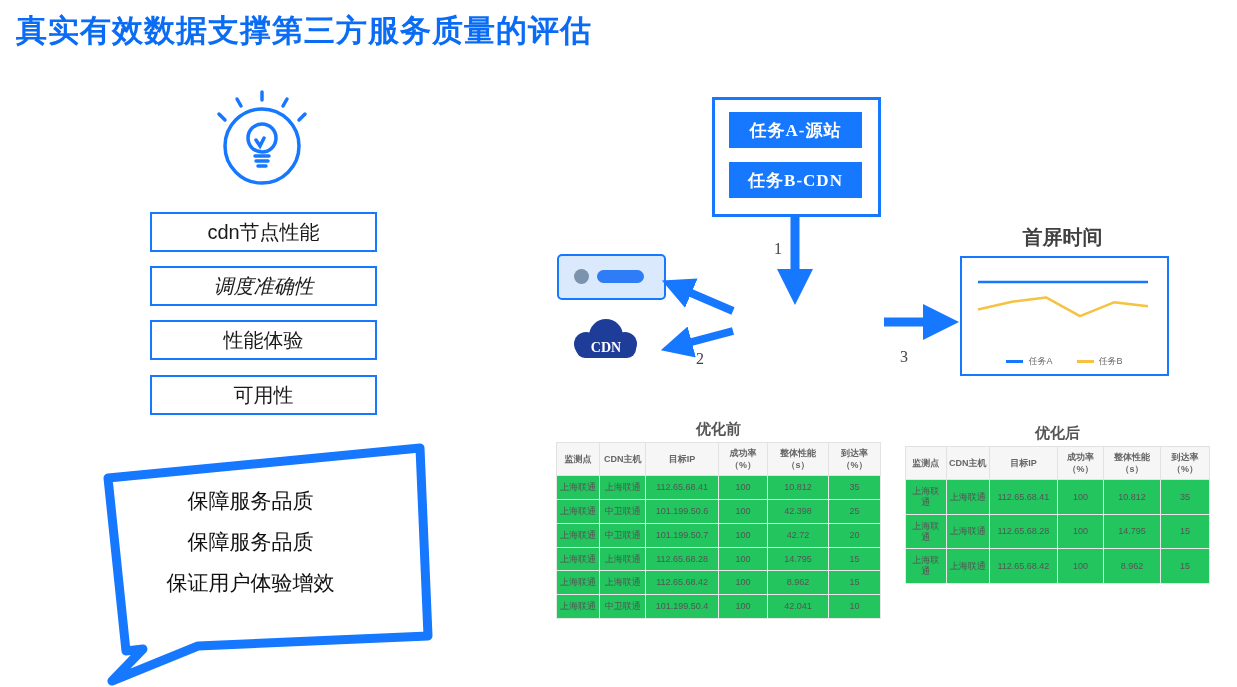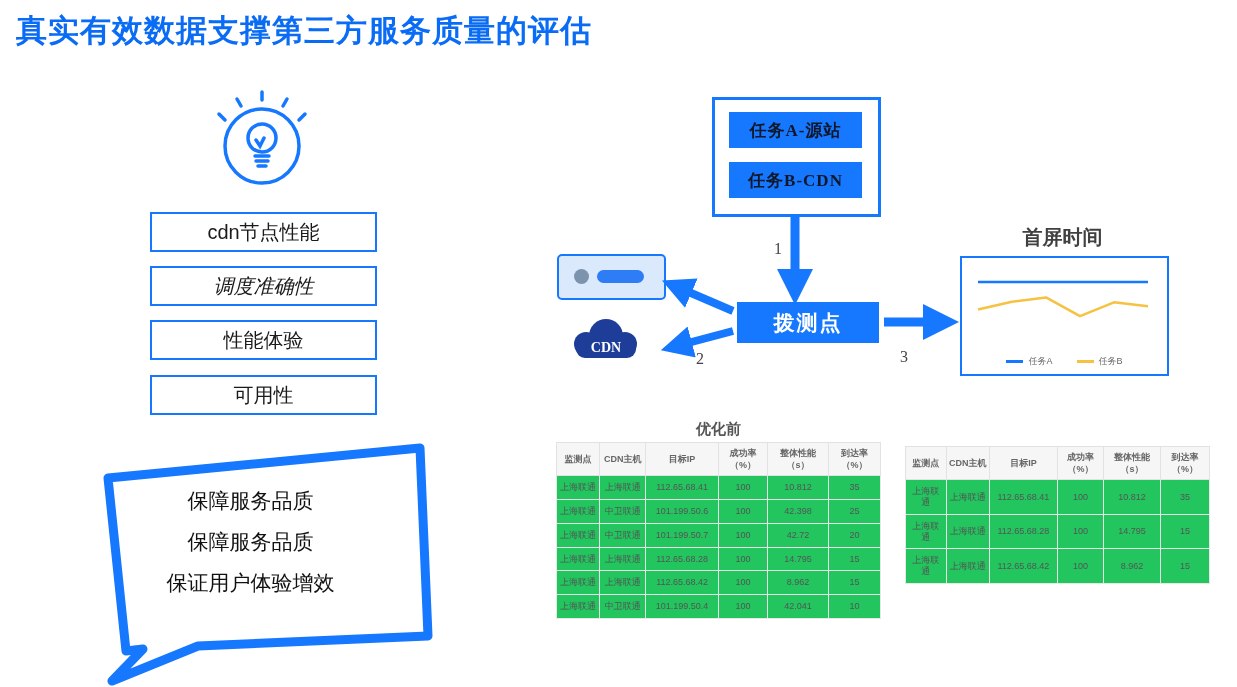--- a/index.html
+++ b/index.html
@@ -30,21 +30,21 @@
     text-align:center;font-size:21px;color:#111;line-height:41px;
   }
 
   
   .task-outer{
     position:absolute;left:712px;top:97px;width:163px;height:114px;
     border:3px solid #1677ff;background:#fff;
   }
   .task-box{
     position:absolute;left:14px;width:133px;height:36px;background:#1677ff;
-    color:#0f172a;display:flex;align-items:center;justify-content:center;
+    color:#ffffff;display:flex;align-items:center;justify-content:center;
     font-family:"Liberation Serif",serif;font-size:17px;font-weight:700;letter-spacing:1px;
   }
   .task-a{top:12px;} .task-b{top:62px;}
 
   .probe-box{
     position:absolute;left:737px;top:302px;width:142px;height:41px;background:#1677ff;
     color:#fff;display:flex;align-items:center;justify-content:center;
     font-family:"Liberation Serif",serif;font-size:21px;font-weight:700;letter-spacing:2px;
   }
 
@@ -154,21 +154,20 @@
     <div>保障服务品质</div>
     <div>保障服务品质</div>
     <div>保证用户体验增效</div>
   </div>
 
   <div class="task-outer">
     <div class="task-box task-a">任务A-源站</div>
     <div class="task-box task-b">任务B-CDN</div>
   </div>
 
-  <div class="probe-box">拨测点</div>
 
   <div class="device">
     <span class="dot"></span>
     <span class="bar"></span>
   </div>
 
   <svg class="cloud-svg" width="80" height="60" viewBox="0 0 80 60">
     <g fill="#1d3d99">
       <circle cx="40" cy="26" r="17"></circle>
       <circle cx="20" cy="34" r="12"></circle>
@@ -269,20 +268,21 @@
           <td>上海联通</td>
           <td>中卫联通</td>
           <td>101.199.50.4</td>
           <td>100</td>
           <td>42.041</td>
           <td>10</td>
         </tr>
       </tbody>
     </table>
 
+  <div class="tbl-title after">优化后</div>
   <table class="data-table after-t" data-table="tables.after">
       <thead>
         <tr>
           <th>监测点</th>
           <th>CDN主机</th>
           <th>目标IP</th>
           <th>成功率（%）</th>
           <th>整体性能（s）</th>
           <th>到达率（%）</th>
         </tr>

